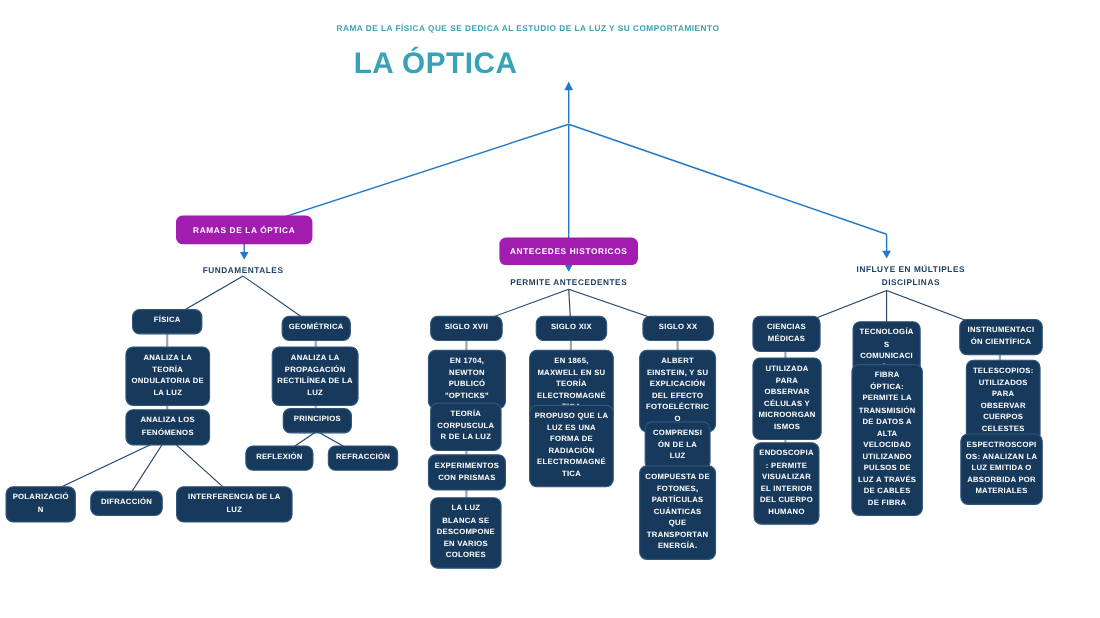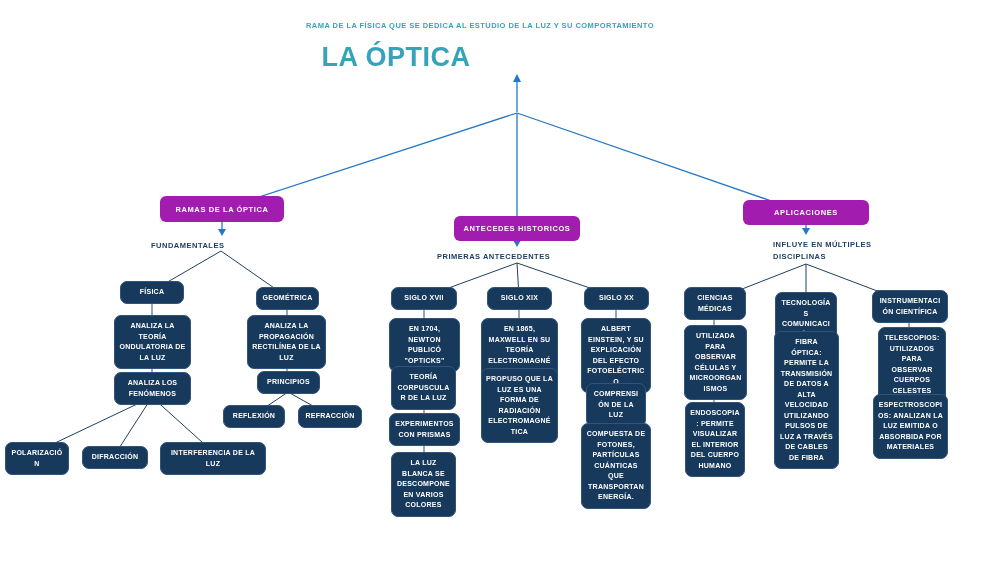--- a/index.html
+++ b/index.html
@@ -17,21 +17,21 @@
     color:#38a3b8; font-size:27px; font-weight:bold; letter-spacing:.5px; z-index:2;
   }
   .btn {
     position:absolute; background:#a21caf; color:#ffffff; border-radius:6px;
     font-size:7.5px; font-weight:bold; letter-spacing:.6px; text-align:center;
     display:flex; align-items:center; justify-content:center; box-sizing:border-box;
     z-index:3; padding:2px 4px;
   }
   .lbl {
     position:absolute; color:#1e3f63; font-size:7.5px; font-weight:bold;
-    letter-spacing:.5px; text-align:left; line-height:1.6; z-index:3;
+    letter-spacing:.5px; text-align:center; line-height:1.6; z-index:3;
   }
   .node {
     position:absolute; background:#17395c; color:#ffffff; border:1.5px solid #31547a;
     border-radius:7px; font-size:7px; font-weight:bold; letter-spacing:.25px;
     line-height:1.5; text-align:center; display:flex; align-items:center; justify-content:center;
     padding:5px 4px; box-sizing:border-box; overflow-wrap:break-word; word-break:break-word;
     min-height:20px; z-index:3;
   }
 </style>
 </head>
@@ -93,24 +93,23 @@
       <line x1="909" y1="303" x2="909" y2="352"></line>
       <line x1="909" y1="352" x2="909" y2="424"></line>
     </g>
   </svg>
 
   <div class="subtitle">RAMA DE LA FÍSICA QUE SE DEDICA AL ESTUDIO DE LA LUZ Y SU COMPORTAMIENTO</div>
   <div class="title">LA ÓPTICA</div>
 
   <div class="btn" style="left:160px;top:196px;width:124px;height:26px;">RAMAS DE LA ÓPTICA</div>
   <div class="btn" style="left:454px;top:200px;width:126px;height:25px;margin-top:16px;">ANTECEDES HISTORICOS</div>
-  <div class="btn" style="left:743px;top:200px;width:126px;height:25px;">APLICACIONES</div>
 
   <div class="lbl" style="left:151px;top:240px;width:140px;">FUNDAMENTALES</div>
-  <div class="lbl" style="left:437px;top:251px;width:160px;">PRIMERAS ANTECEDENTES</div>
+  <div class="lbl" style="left:437px;top:251px;width:160px;">PERMITE ANTECEDENTES</div>
   <div class="lbl" style="left:751px;top:239px;width:110px;margin-left:22px;">INFLUYE EN MÚLTIPLES DISCIPLINAS</div>
 
   <div class="node" style="left:120px;top:281px;width:64px;">FÍSICA</div>
   <div class="node" style="left:114px;top:315px;width:77px;">ANALIZA LA TEORÍA ONDULATORIA DE LA LUZ</div>
   <div class="node" style="left:114px;top:372px;width:77px;min-height:26px;">ANALIZA LOS FENÓMENOS</div>
   <div class="node" style="left:5px;top:442px;width:64px;">POLARIZACIÓN</div>
   <div class="node" style="left:82px;top:446px;width:66px;">DIFRACCIÓN</div>
   <div class="node" style="left:160px;top:442px;width:106px;">INTERFERENCIA DE LA LUZ</div>
 
   <div class="node" style="left:256px;top:287px;width:63px;">GEOMÉTRICA</div>

